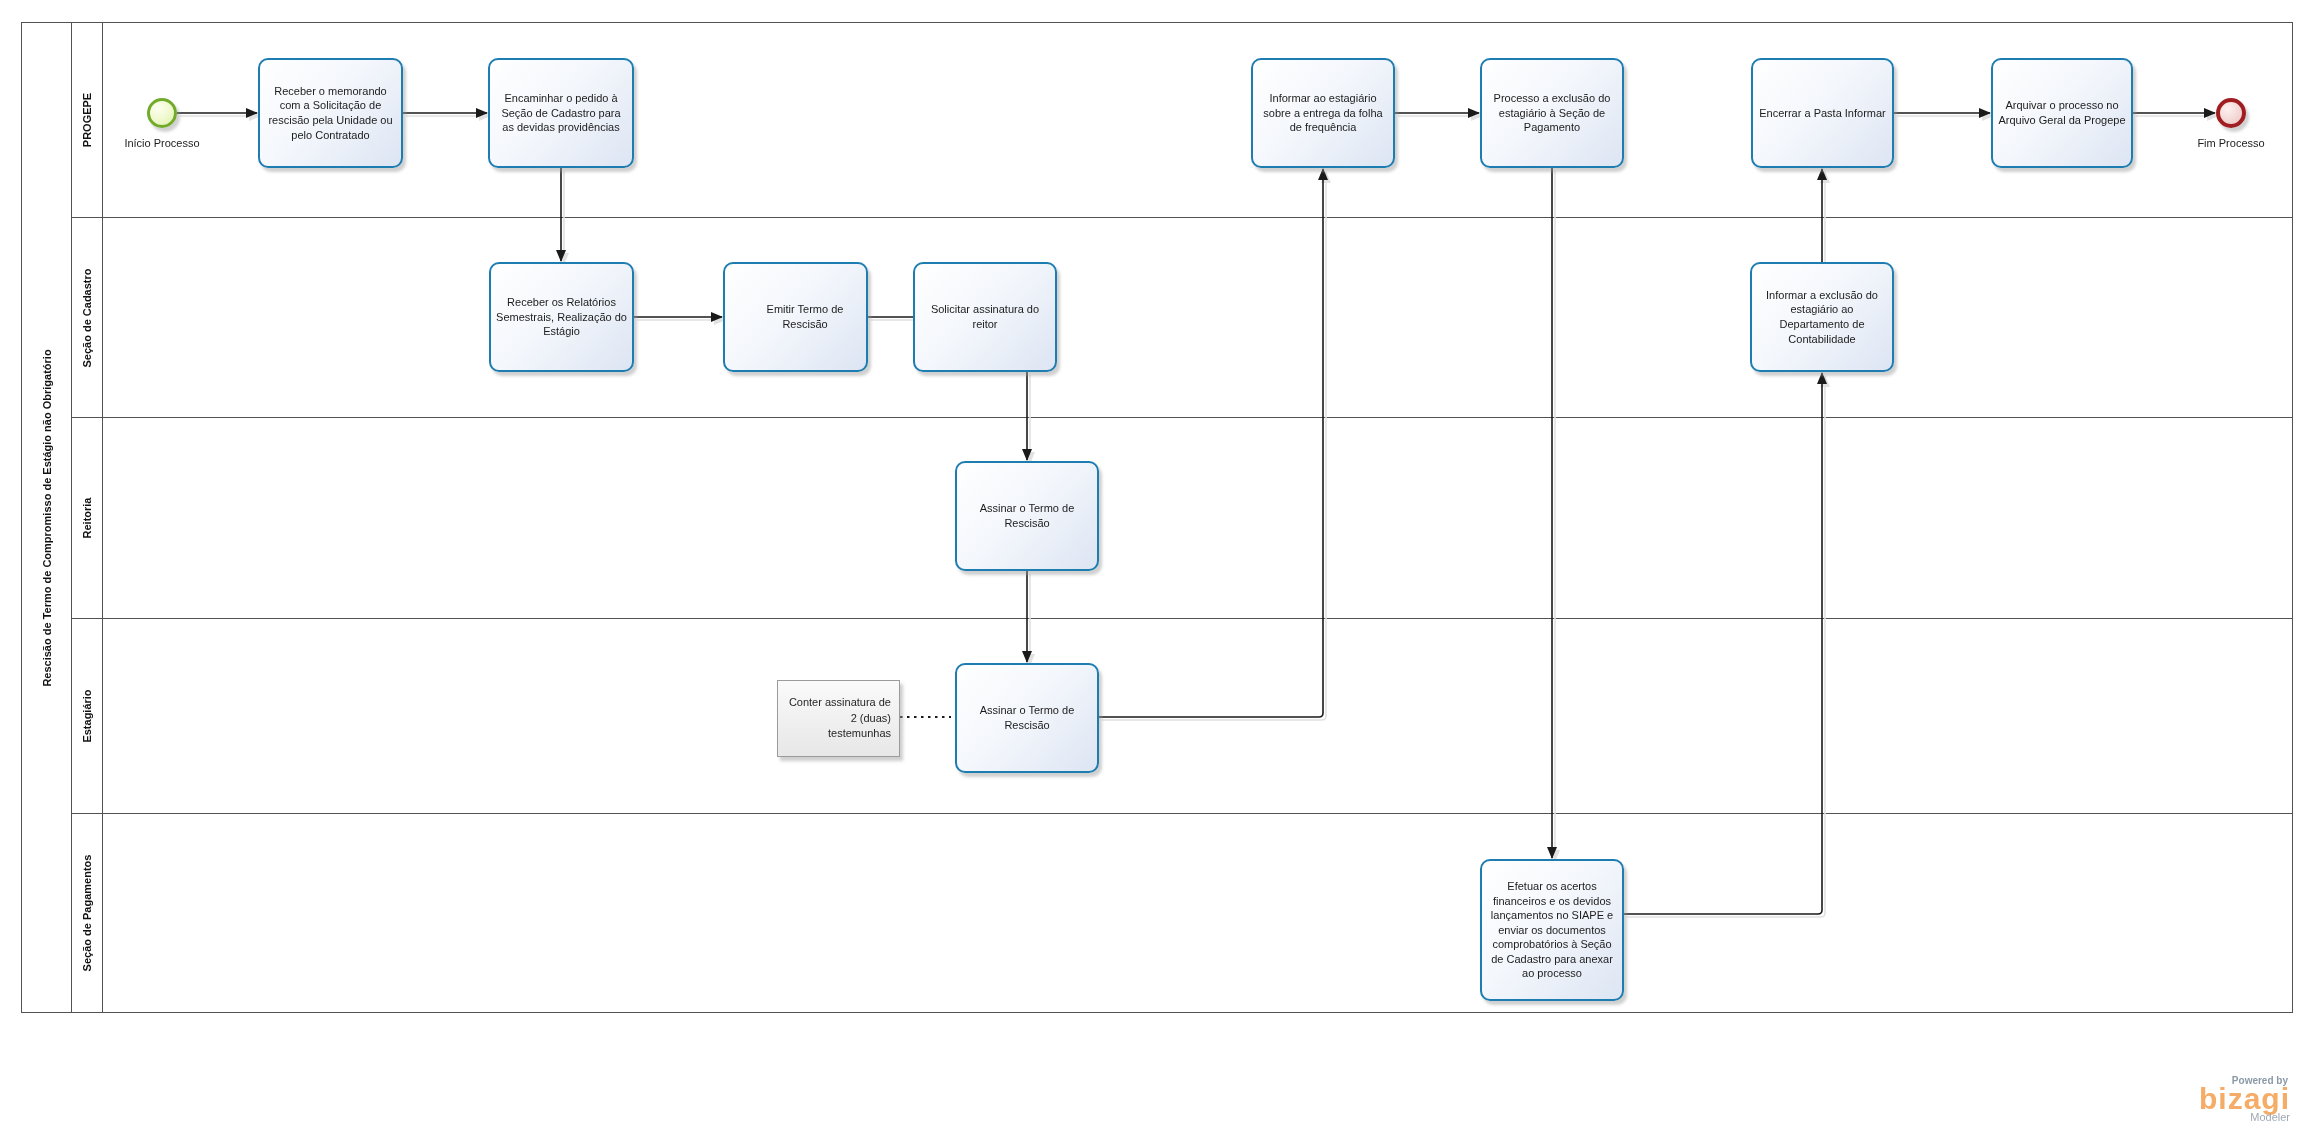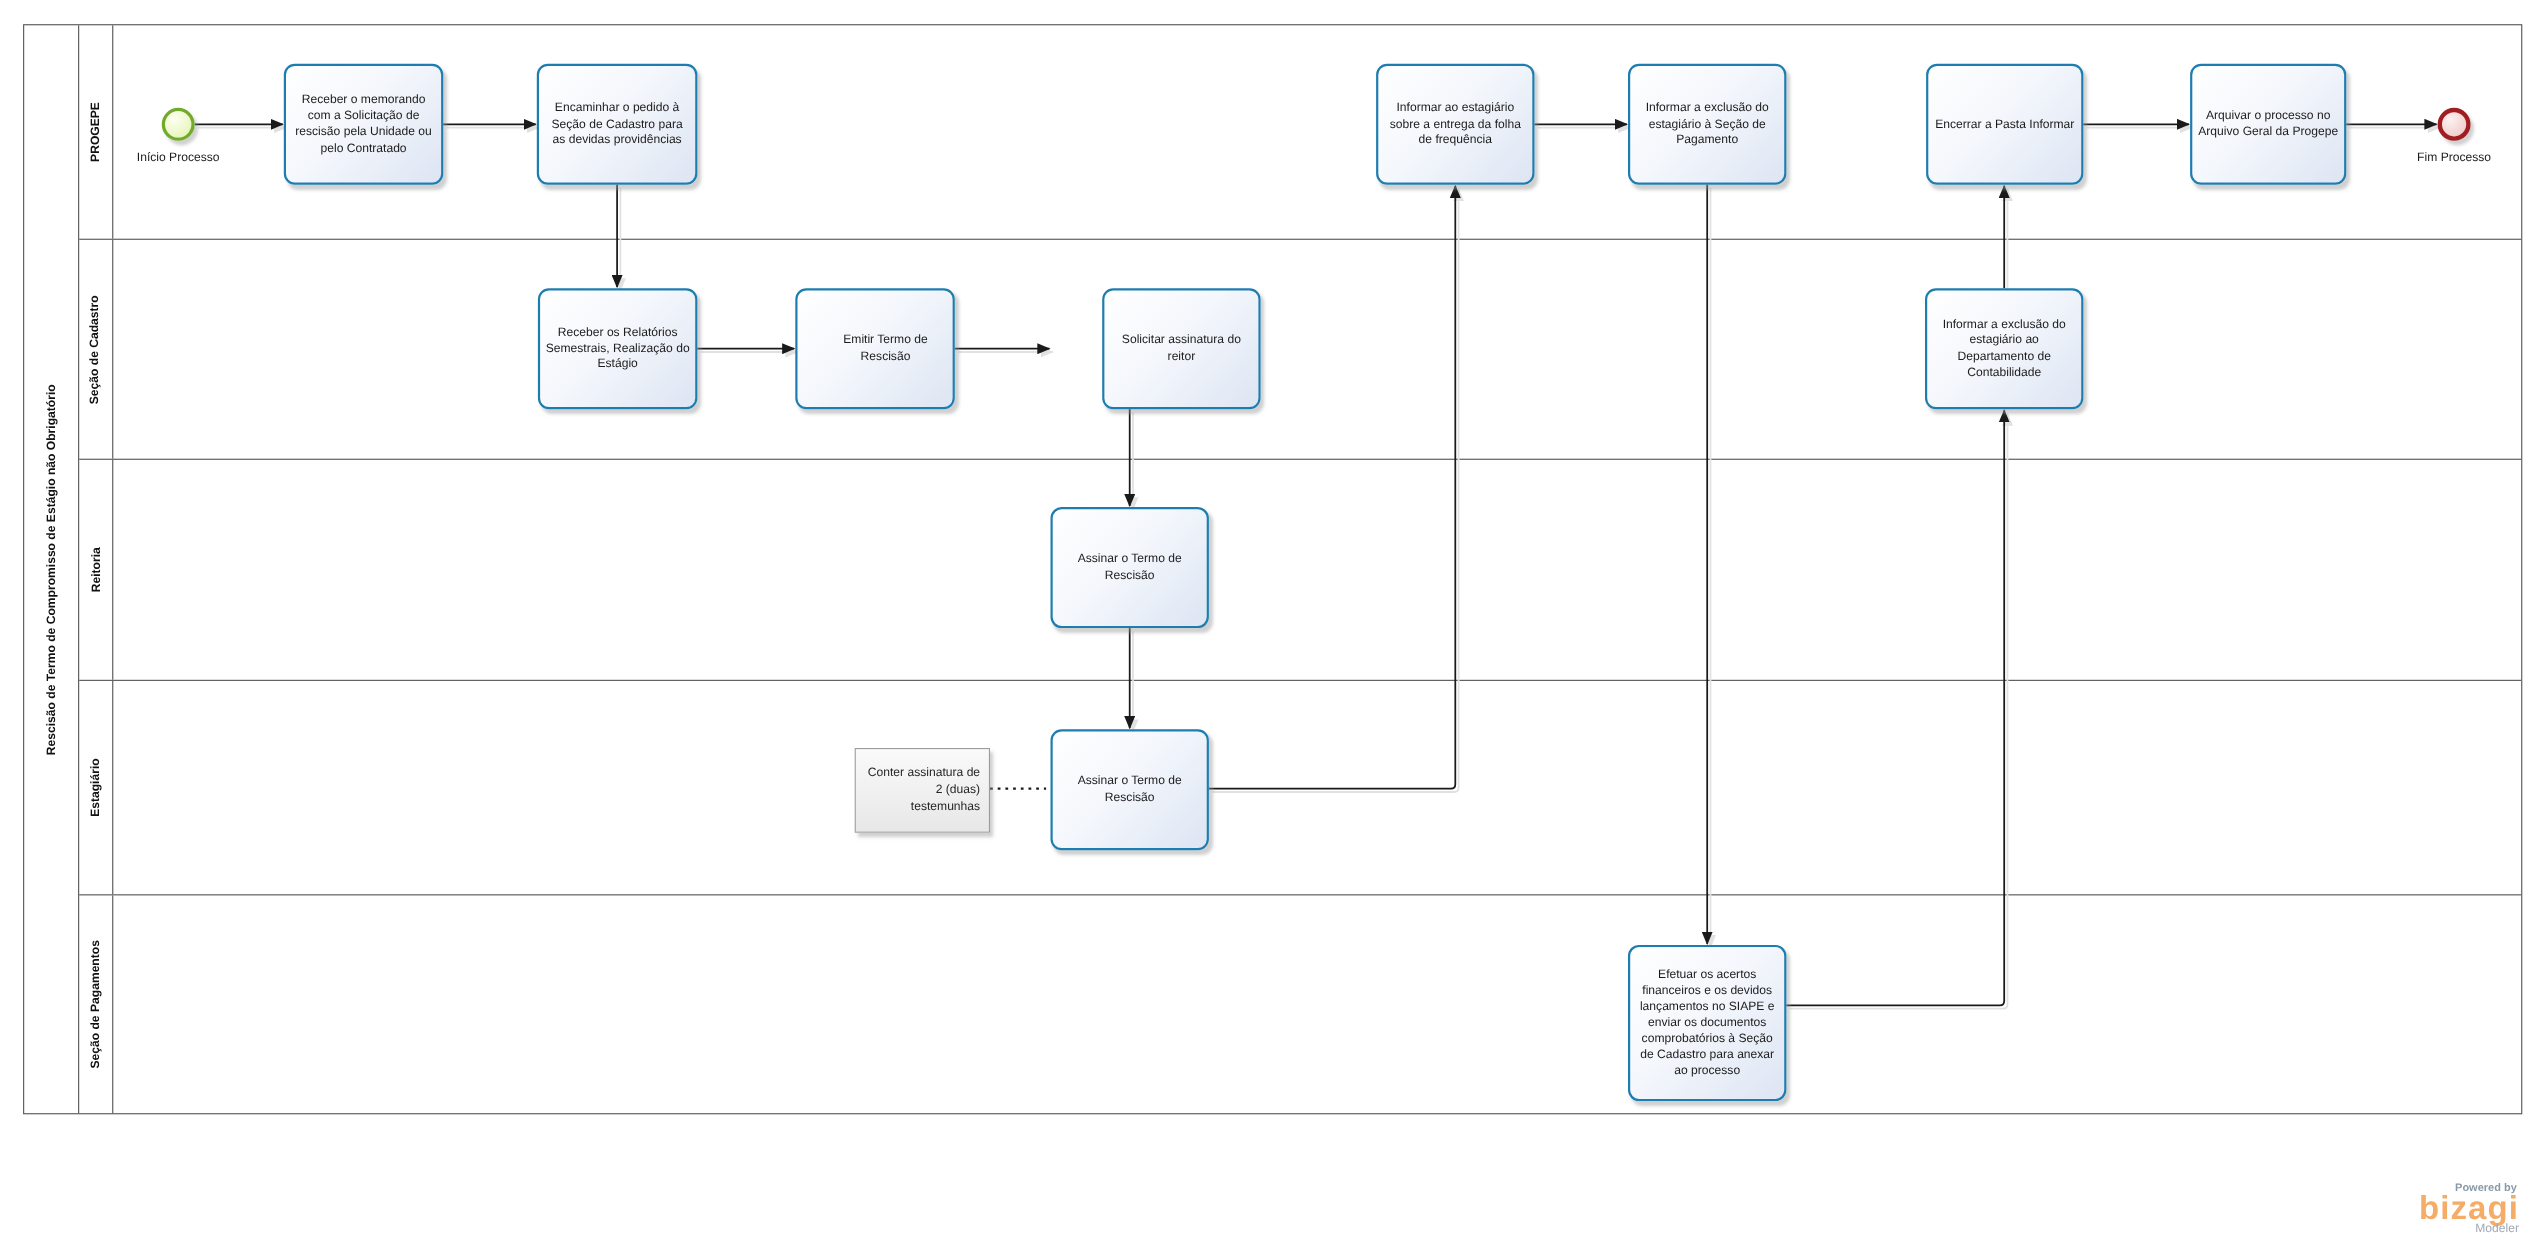--- a/index.html
+++ b/index.html
@@ -150,34 +150,34 @@
       </div>
       <div class="task" style="left: 488px; top: 58px; width: 146px; height: 110px;">
         <span>Encaminhar o pedido à Seção de Cadastro para as devidas providências</span>
       </div>
       <div class="task" style="left: 489px; top: 262px; width: 145px; height: 110px;">
         <span>Receber os Relatórios Semestrais, Realização do Estágio</span>
       </div>
       <div class="task" style="left: 723px; top: 262px; width: 145px; height: 110px; padding-left: 24px;">
         <span>Emitir Termo de Rescisão</span>
       </div>
-      <div class="task" style="left: 1002px; top: 262px; width: 144px; height: 110px;">
+      <div class="task" style="left: 913px; top: 262px; width: 144px; height: 110px;">
         <span>Solicitar assinatura do reitor</span>
       </div>
       <div class="task" style="left: 955px; top: 461px; width: 144px; height: 110px;">
         <span>Assinar o Termo de Rescisão</span>
       </div>
       <div class="task" style="left: 955px; top: 663px; width: 144px; height: 110px;">
         <span>Assinar o Termo de Rescisão</span>
       </div>
       <div class="task" style="left: 1251px; top: 58px; width: 144px; height: 110px;">
         <span>Informar ao estagiário sobre a entrega da folha de frequência</span>
       </div>
       <div class="task" style="left: 1480px; top: 58px; width: 144px; height: 110px;">
-        <span>Informar a exclusão do estagiário à Seção de Pagamento</span>
+        <span>Processo a exclusão do estagiário à Seção de Pagamento</span>
       </div>
       <div class="task" style="left: 1480px; top: 859px; width: 144px; height: 142px;">
         <span>Efetuar os acertos financeiros e os devidos lançamentos no SIAPE e enviar os documentos comprobatórios à Seção de Cadastro para anexar ao processo</span>
       </div>
       <div class="task" style="left: 1750px; top: 262px; width: 144px; height: 110px;">
         <span>Informar a exclusão do estagiário ao Departamento de Contabilidade</span>
       </div>
       <div class="task" style="left: 1751px; top: 58px; width: 143px; height: 110px;">
         <span>Encerrar a Pasta Informar</span>
       </div>

